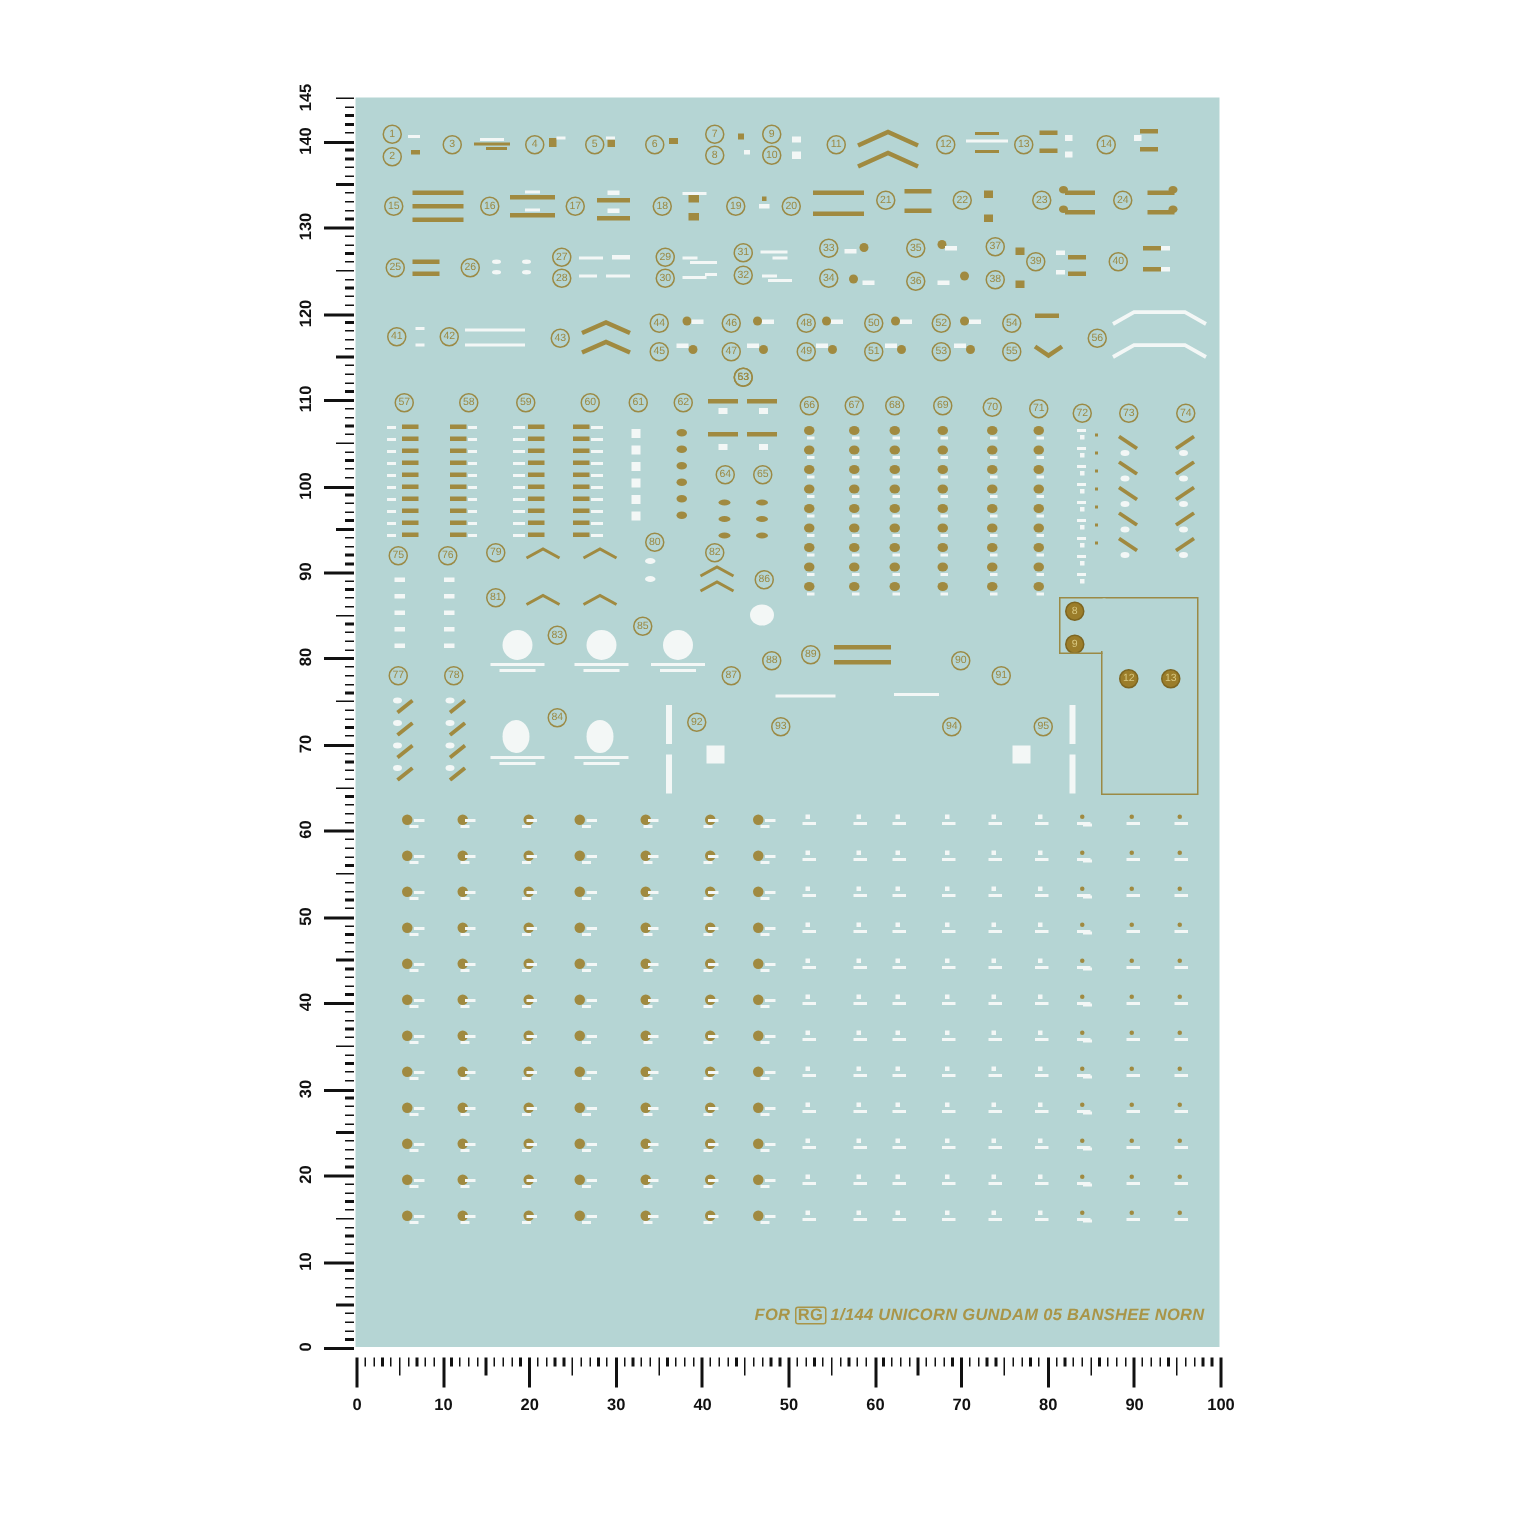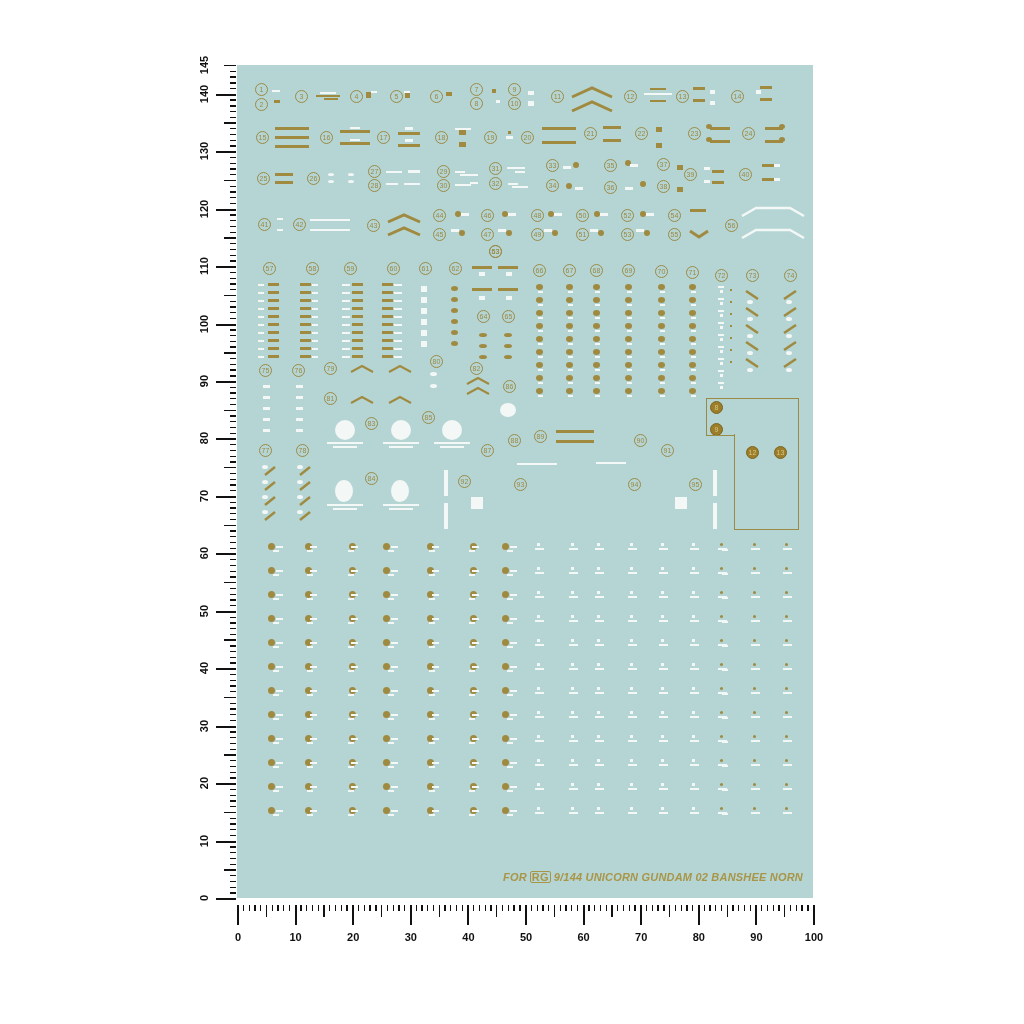--- a/index.html
+++ b/index.html
@@ -1102,21 +1102,21 @@
     <div class="w" style="left: 722px; top: 765px; width: 6px; height: 2px;"></div>
     <div class="w" style="left: 722px; top: 789px; width: 6px; height: 2px;"></div>
     <div class="w" style="left: 722px; top: 813px; width: 6px; height: 2px;"></div>
   </div>
 
 <div id="box13" style="left:734px;top:398px;width:63px;height:130px;"></div>
 <div style="position:absolute;left:706px;top:398px;width:28px;height:36px;border:1.5px solid #9b8a45;border-right:none;"></div>
 <div style="position:absolute;left:734px;top:399px;width:3px;height:35px;background:#b5d5d4;"></div>
 
 <div id="title">
-  <span>FOR</span><span class="rg">RG</span><span>9/144 UNICORN GUNDAM 02 BANSHEE NORN</span>
+  <span>FOR</span><span class="rg">RG</span><span>1/144 UNICORN GUNDAM 05 BANSHEE NORN</span>
 </div>
 
 <div id="hruler">
     <div class="tick" style="left: 0px; top: 0px; width: 2px; height: 20px;"></div>
     <div class="tick" style="left: 5.76px; top: 0px; width: 1.3px; height: 6px;"></div>
     <div class="tick" style="left: 11.52px; top: 0px; width: 1.3px; height: 6px;"></div>
     <div class="tick" style="left: 17.28px; top: 0px; width: 1.3px; height: 6px;"></div>
     <div class="tick" style="left: 23.04px; top: 0px; width: 1.3px; height: 6px;"></div>
     <div class="tick" style="left: 28.8px; top: 0px; width: 1.3px; height: 12px;"></div>
     <div class="tick" style="left: 34.56px; top: 0px; width: 1.3px; height: 6px;"></div>

